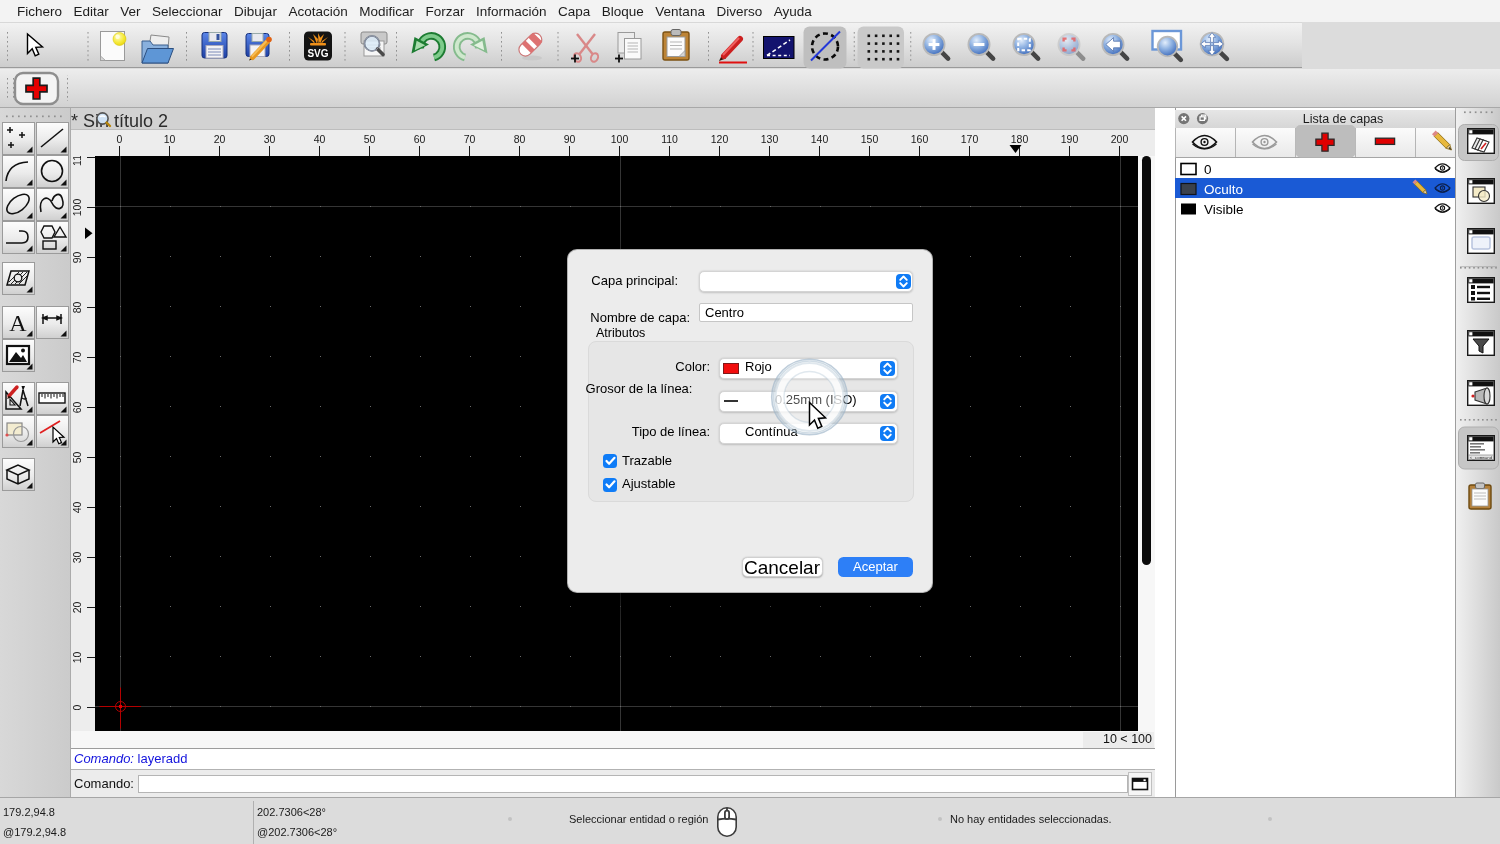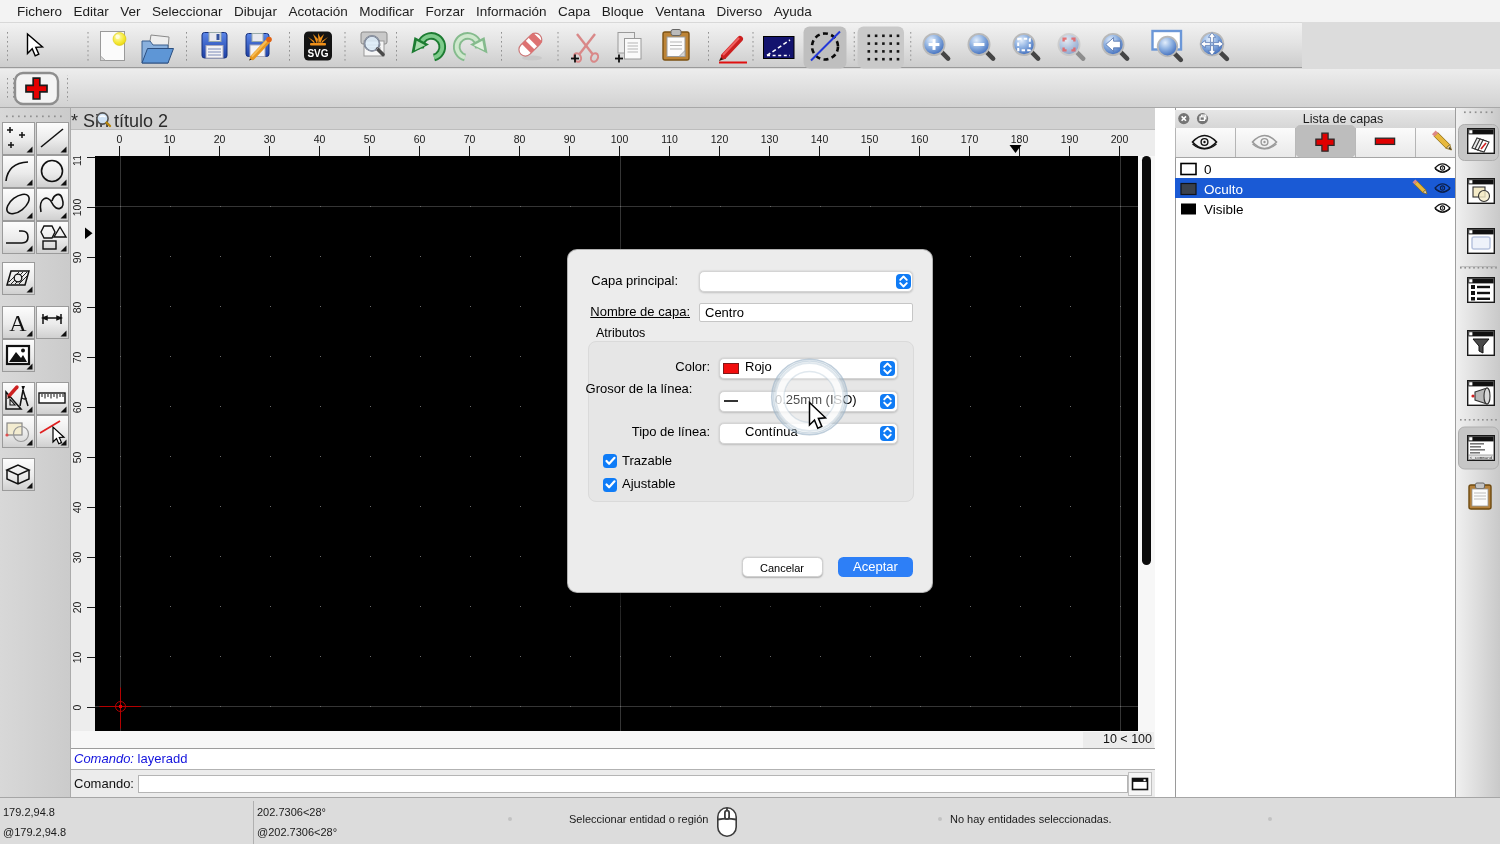--- a/index.html
+++ b/index.html
@@ -71,21 +71,21 @@
   .dfield { position:absolute; background:#fff; border:1px solid #d4d4d4; }
   .stepper { position:absolute; width:15px; height:15px; border-radius:4px;
     background:#0f7bf5; }
   #dgroup { position:absolute; left:20px; top:91px; width:326px; height:161px;
     background:#e6e6e6; border:1px solid #dadada; border-radius:8px; }
   .chk { position:absolute; width:14px; height:14px; border-radius:3.5px;
     background:#0f7cf7; }
   #btncancel { position:absolute; left:173.5px; top:307px; width:81px; height:20px;
     background:#fff; border:0.5px solid #d0d0d0; border-radius:5.5px;
     box-shadow:0 0.5px 1.5px rgba(0,0,0,0.25); text-align:center;
-    line-height:20px; font-size:11px; }
+    line-height:20px; font-size:19px; }
   #btnok { position:absolute; left:270px; top:307px; width:75px; height:20px;
     background:#2d7ff7; border-radius:5.5px;
     text-align:center; line-height:20px; font-size:13px; color:#fff; }
 </style>
 </head>
 <body>
 <div id="stage">
   <div class="abs" id="menubar">
     <span>Fichero</span>
       <span>Editar</span>
@@ -1122,21 +1122,21 @@
     </svg>
     <div style="position:absolute;left:938px;top:19px;width:4px;height:4px;border-radius:2px;background:#c2c2c2;"></div>
     <div style="position:absolute;left:950px;top:15px;">No hay entidades seleccionadas.</div>
     <div style="position:absolute;left:1268px;top:19px;width:4px;height:4px;border-radius:2px;background:#c2c2c2;"></div>
   </div>
 
   <div class="abs" id="dialog">
     <div class="dlabel" style="left:0px;top:23px;width:110px;">Capa principal:</div>
     <div class="dfield" style="left:131px;top:21px;width:214px;height:21px;border-radius:5px;box-shadow:0 0.5px 2px rgba(0,0,0,0.18);"></div>
     <div class="stepper" style="left:328px;top:24px;"></div>
-    <div class="dlabel" style="left:0px;top:54px;width:122px;text-decoration:underline;">Nombre de capa:</div>
+    <div class="dlabel" style="left:0px;top:60px;width:122px;">Nombre de capa:</div>
     <div class="dfield" style="left:131px;top:53px;width:214px;height:19px;border-radius:2px;border-color:#c6c6c6;"></div>
     <div style="position:absolute;left:137px;top:54.5px;">Centro</div>
     <div style="position:absolute;left:28px;top:75.5px;font-size:12.5px;">Atributos</div>
     <div id="dgroup"></div>
     <div class="dlabel" style="left:0px;top:109px;width:142px;">Color:</div>
     <div class="dfield" style="left:151px;top:108px;width:179px;height:21px;border-radius:5px;box-shadow:0 0.5px 2px rgba(0,0,0,0.18);"></div>
     <div style="position:absolute;left:155px;top:113px;width:16px;height:11px;background:#f20d0d;border:1px solid #801818;"></div>
     <div style="position:absolute;left:177px;top:109px;">Rojo</div>
     <div class="stepper" style="left:312px;top:111px;"></div>
     <div class="dlabel" style="left:0px;top:131px;width:142px;text-align:center;">Grosor de la línea:</div>

